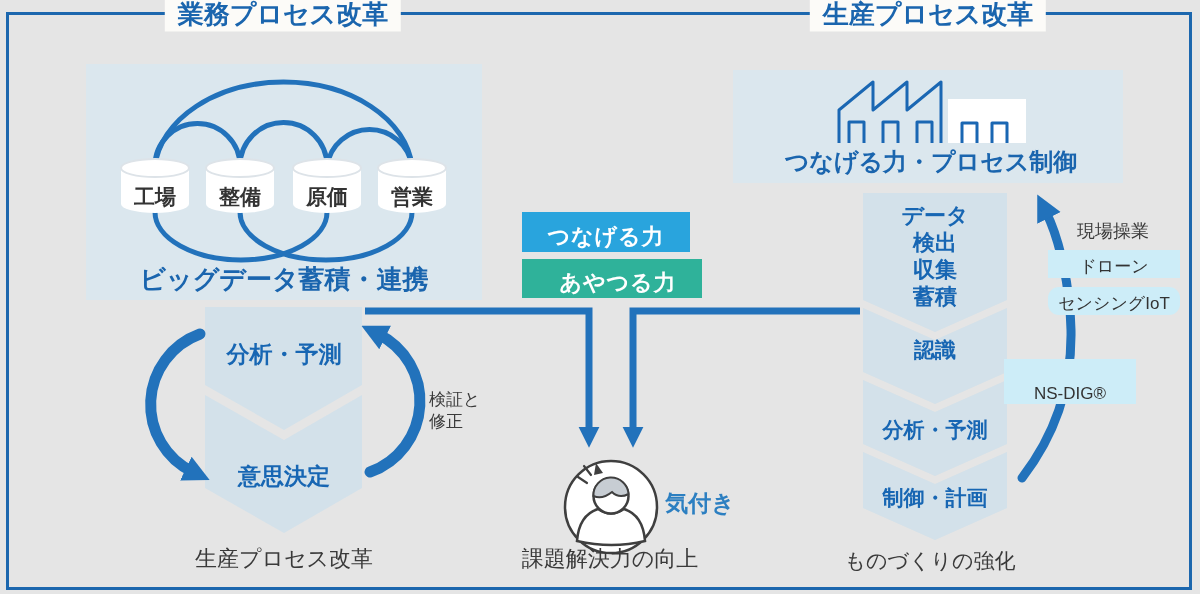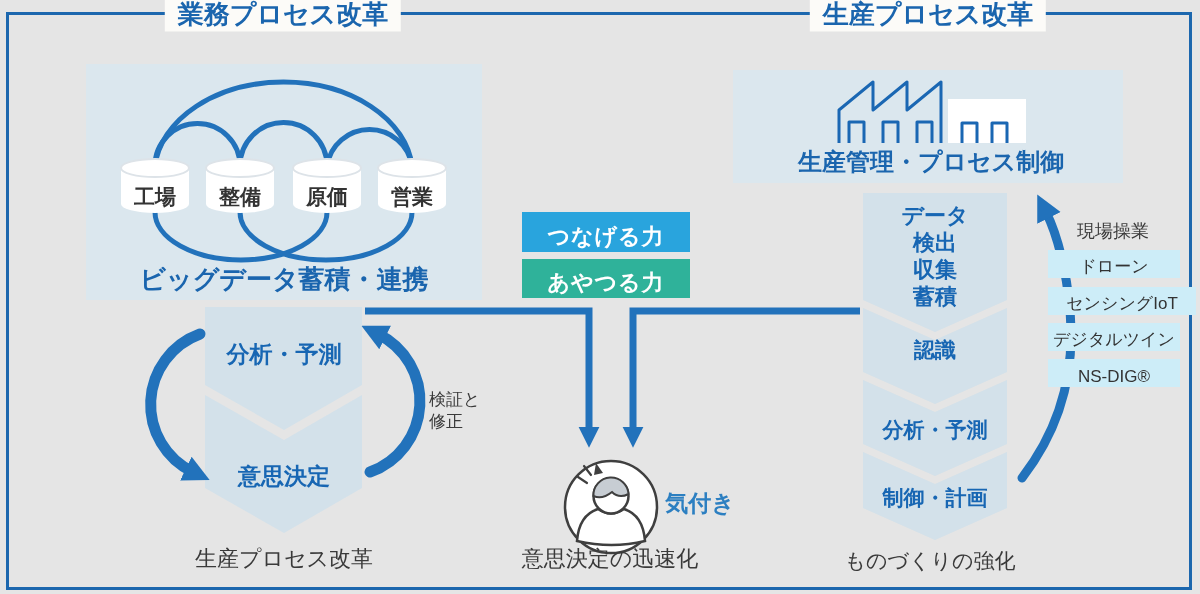--- a/index.html
+++ b/index.html
@@ -133,46 +133,43 @@
   <div class="abs txt chev-t" style="left:284px;top:476px;font-size:23px;">意思決定</div>
 
   <div class="abs pre dark" style="left:429px;top:389px;text-align:left;font-size:17px;line-height:22px;z-index:3;">検証と
 修正</div>
 
   <div class="abs txt dark" style="left:284px;top:559px;font-size:22px;">生産プロセス改革</div>
 
   <div class="abs powerbox" style="left:522px;top:212px;width:168px;height:40px;background:#29a4dd;">
     <span>つなげる力</span>
   </div>
-  <div class="abs powerbox" style="left:522px;top:259px;width:168px;height:39px;background:#2fb29a;">
+  <div class="abs powerbox" style="left:522px;top:259px;width:168px;height:39px;background:#2fb29a;padding-left:12px;">
     <span>あやつる力</span>
   </div>
 
   <div class="abs txt" style="left:700px;top:503px;font-size:23px;font-weight:700;color:#2c7fc1;">気付き</div>
-  <div class="abs txt dark" style="left:610px;top:559px;font-size:22px;">意思決定の迅速化</div>
+  <div class="abs txt dark" style="left:610px;top:559px;font-size:22px;">課題解決力の向上</div>
 
-  <div class="abs txt blue-h" style="left:931px;top:162px;font-size:24px;">生産管理・プロセス制御</div>
+  <div class="abs txt blue-h" style="left:931px;top:162px;font-size:24px;">つなげる力・プロセス制御</div>
 
   <div class="abs txt pre chev-t" style="left:935px;top:256px;font-size:22px;line-height:27px;">データ
 検出
 収集
 蓄積</div>
   <div class="abs txt chev-t" style="left:935px;top:350px;font-size:21px;">認識</div>
   <div class="abs txt chev-t" style="left:935px;top:430px;font-size:21px;">分析・予測</div>
   <div class="abs txt chev-t" style="left:935px;top:498px;font-size:21px;">制御・計画</div>
 
   <div class="abs txt dark" style="left:1113px;top:231px;font-size:18px;">現場操業</div>
   <div class="abs techbox" style="left:1048px;top:250px;width:132px;height:28px;">
     <span>ドローン</span>
   </div>
-  <div class="abs techbox" style="left:1048px;top:287px;width:148px;height:28px;">
+  <div class="abs techbox" style="left:1048px;top:287px;width:132px;height:28px;border-radius:11px;">
     <span>センシングIoT</span>
   </div>
-  <div class="abs techbox" style="left:1048px;top:323px;width:132px;height:28px;">
-    <span>デジタルツイン</span>
-  </div>
-  <div class="abs techbox" style="left:1048px;top:359px;width:132px;height:28px;">
+  <div class="abs techbox" style="left:1004px;top:359px;width:132px;height:45px;">
     <span>NS-DIG®</span>
   </div>
 
   <div class="abs txt dark" style="left:930px;top:561px;font-size:21px;">ものづくりの強化</div>
 
 </div>
 
 </body></html>

